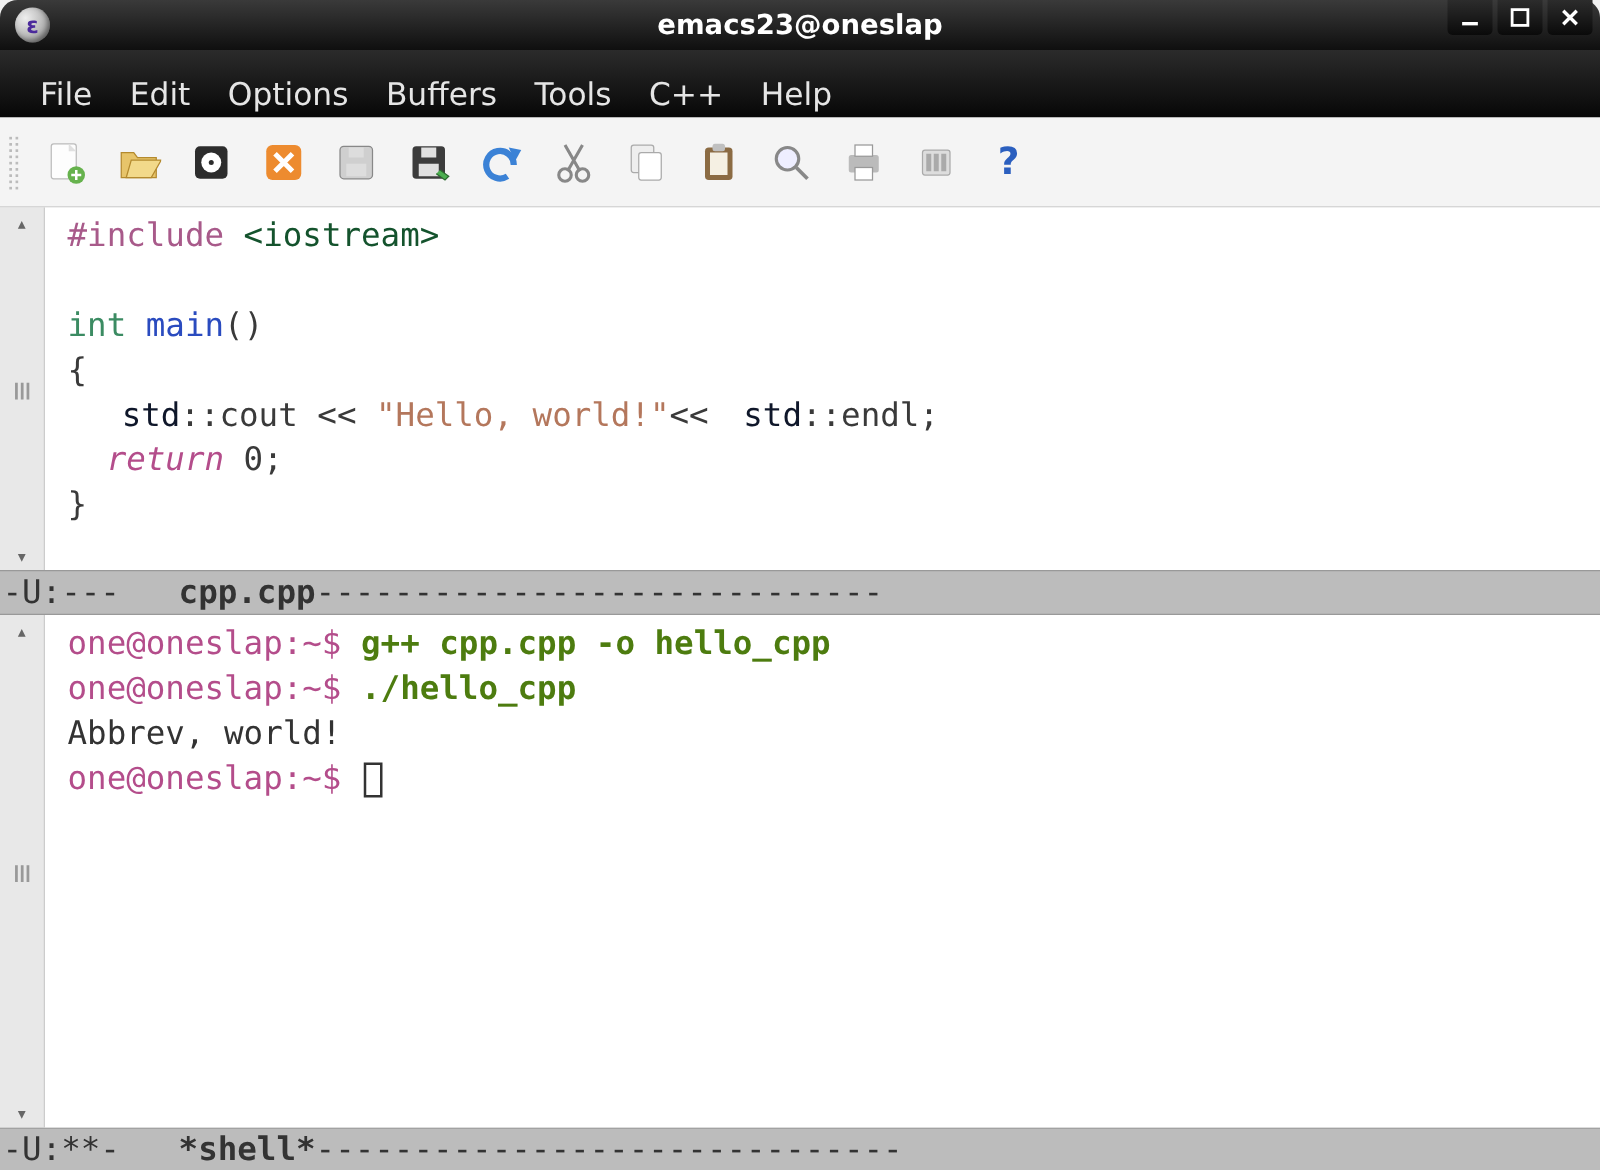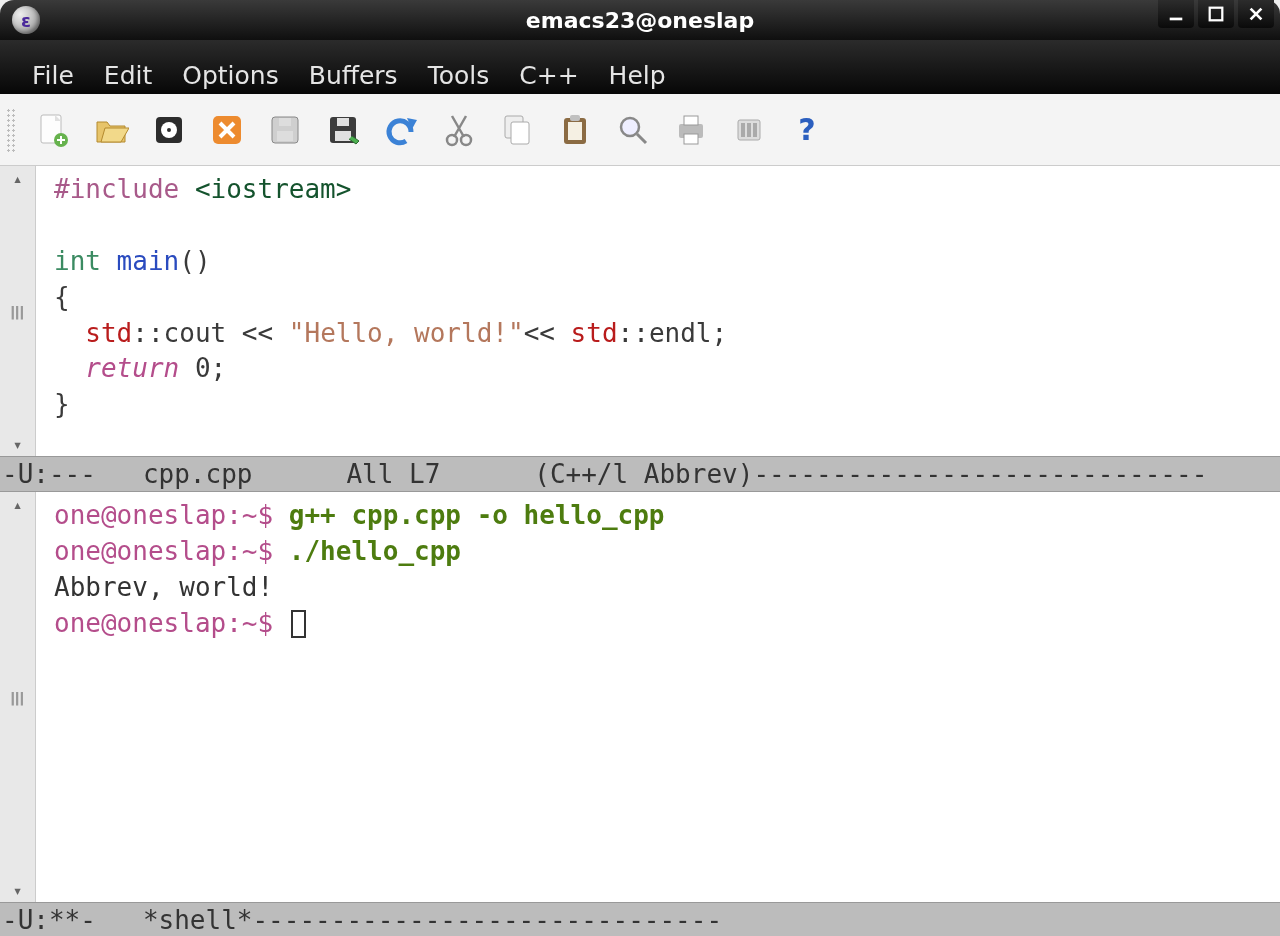--- a/index.html
+++ b/index.html
@@ -77,38 +77,38 @@
     flex: 1; background: #ffffff; padding: 6px 18px 0 18px;
     font-family: "DejaVu Sans Mono", monospace;
     font-size: 26px; line-height: 1.38; color: #3a3a3a;
     white-space: pre;
   }
   .kw-pre { color: #a85a8a; }
   .kw-angle { color: #14532d; }
   .kw-type { color: #3b8b62; }
   .kw-fn { color: #2a4bbf; }
   .kw-str { color: #b4775c; }
-  .kw-ns { color: #b91c1c; }
+  .kw-ns { color: #0f172a; margin-left: 12px; }
   .kw-ret { color: #b44d8b; font-style: italic; }
   .prompt { color: #b44d8b; }
   .cmd { color: #4d7c0f; font-weight: bold; }
   .out { color: #333; }
   .cursor {
     display: inline-block; width: 15px; height: 28px;
     border: 2px solid #333; vertical-align: text-bottom; margin-left: 2px;
   }
 
   
   .modeline {
     height: 36px; background: #bcbcbc; border-top: 1px solid #999;
     border-bottom: 1px solid #999; font-family: "DejaVu Sans Mono", monospace;
     font-size: 26px; color: #333; display: flex; align-items: center;
     padding-left: 2px; letter-spacing: 0px; white-space: pre; overflow:hidden;
   }
-  .modeline .bold { font-weight: normal; text-align: right; }
+  .modeline .bold { font-weight: bold; text-align: right; }
 </style>
 </head>
 <body>
 
 <div class="titlebar">
   <div class="app-icon">ε</div>
   <div class="title-text">emacs23@oneslap</div>
   <div class="win-controls">
     <div class="win-btn">
       <svg viewBox="0 0 20 20">
@@ -244,21 +244,21 @@
   <div class="editor"><span class="kw-pre">#include </span><span class="kw-angle">&lt;iostream&gt;</span>
 <span></span>
 <span class="kw-type">int</span><span class="kw-fn"> main</span><span>()</span>
 <span>{</span>
 <span>  </span><span class="kw-ns">std</span><span>::cout &lt;&lt; </span><span class="kw-str">"Hello, world!"</span><span>&lt;&lt; </span><span class="kw-ns">std</span><span>::endl;</span>
 <span>  </span><span class="kw-ret">return</span><span> 0;</span>
 <span>}</span>
 </div>
 </div>
 
-<div class="modeline"><span>-U:--- </span><span class="bold">  cpp.cpp</span><span>      All L7      (C++/l Abbrev)</span><span>-----------------------------</span></div>
+<div class="modeline"><span>-U:--- </span><span class="bold">  cpp.cpp</span><span>-----------------------------</span></div>
 
 <div class="pane-wrap2">
   <div class="scrollcol">
     <div class="sc-arrow">▴</div>
     <div class="sc-track">
         <span class="bars">≡</span>
       </div>
     <div class="sc-arrow">▾</div>
   </div>
   <div class="editor"><span class="prompt">one@oneslap:~$ </span><span class="cmd">g++ cpp.cpp -o hello_cpp</span>

